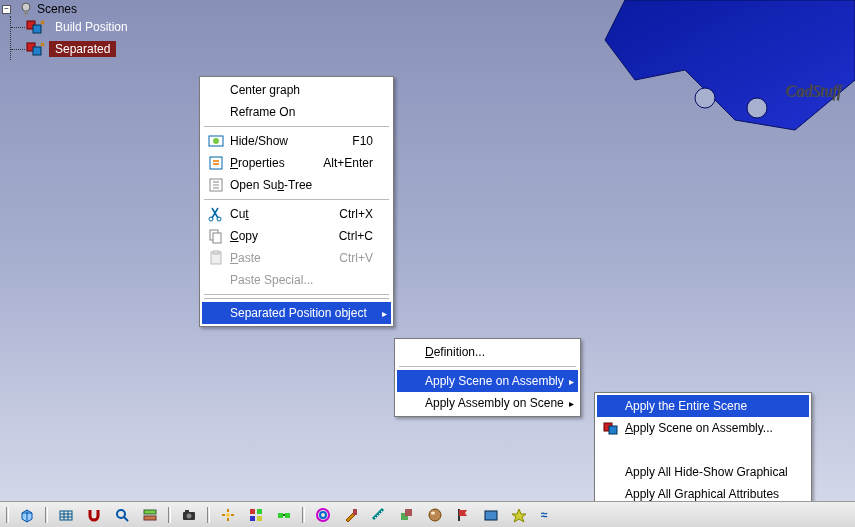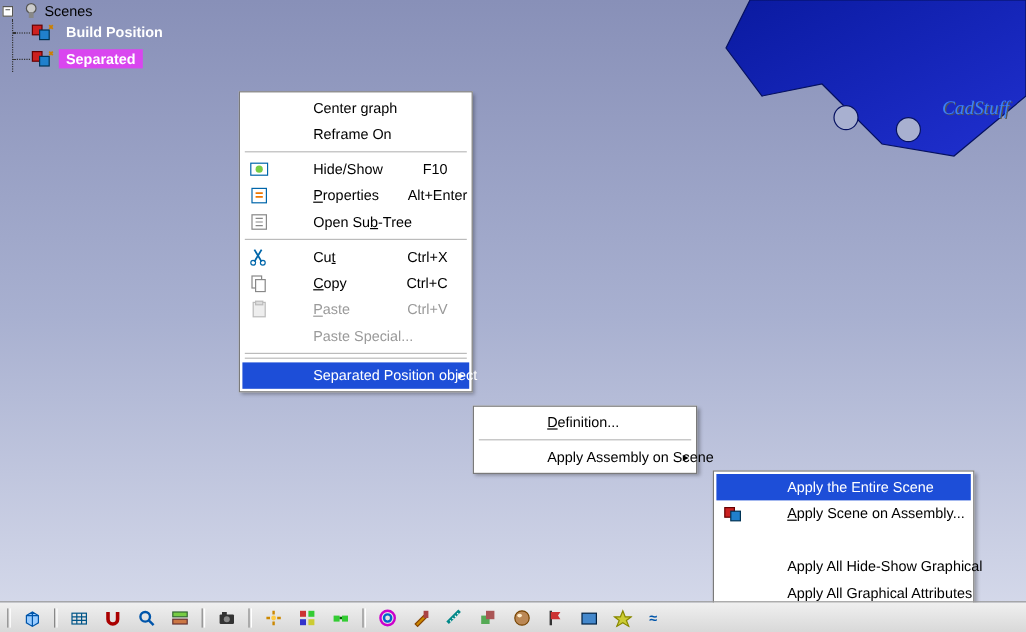--- a/index.html
+++ b/index.html
@@ -5,49 +5,49 @@
   * { box-sizing: border-box; font-family: Tahoma, Arial, sans-serif; font-size: 12px; }
   html, body { margin: 0; padding: 0; width: 855px; height: 527px; overflow: hidden; }
   body {
     background: linear-gradient(to bottom, #8890b8 0%, #a8b0d0 50%, #d8dceC 100%);
     position: relative;
   }
   
   .tree { position: absolute; top: 2px; left: 2px; }
   .tree-root { display: flex; align-items: center; gap: 4px; color: #000; }
   .tree-root .node-icon { width: 14px; height: 14px; }
-  .tree-children { margin-left: 8px; border-left: 1px dotted #333; padding-left: 0; font-weight: bold; }
+  .tree-children { margin-left: 8px; border-left: 1px dotted #333; padding-left: 0; }
   .tree-item { display: flex; align-items: center; height: 22px; position: relative; }
   .tree-item::before { content:''; position:absolute; left:0; top:11px; width:14px; border-top:1px dotted #333; }
   .tree-item .node-icon { margin-left: 14px; width: 20px; height: 16px; display:flex; align-items:center; justify-content:center; }
   .tree-item .label { margin-left: 4px; padding: 1px 6px; color: #fff; }
-  .tree-item.selected .label { background: #d946ef; }
+  .tree-item.selected .label { background: #7f1d1d; }
   .plus { width:9px; height:9px; border:1px solid #555; background:#fff; display:inline-flex; align-items:center; justify-content:center; font-size:8px; line-height:8px; margin-right:4px; }
   
   .menu { position: absolute; background: #fff; border: 1px solid #7a7a7a; box-shadow: 2px 2px 3px rgba(0,0,0,.3); padding: 2px; }
   .menu .row { display:flex; align-items:center; height:22px; padding: 0 18px 0 4px; position:relative; cursor:default; color:#000; }
   .menu .row.highlight { background:#1d4ed8; color:#fff; }
   .menu .row.disabled { color:#9a9a9a; }
   .menu .row .icon { width:20px; height:16px; display:flex; align-items:center; justify-content:center; margin-right:4px; flex-shrink:0; }
-  .menu .row .text { flex:1; white-space:nowrap;margin-left:31px; }
+  .menu .row .text { flex:1; white-space:nowrap; }
   .menu .row .text u { text-decoration: underline; }
   .menu .row .shortcut { margin-left: 24px; color:inherit; }
   .menu .row.submenu::after { content:'▸'; position:absolute; right:4px; font-size:10px; }
   .menu .sep { height:1px; background:#bbb; margin:3px 2px; }
   .menu .indent-text { padding-left: 24px; }
   #menu1 { top: 76px; left: 199px; width: 195px; }
   #menu2 { top: 338px; left: 394px; width: 187px; }
   #menu3 { top: 392px; left: 594px; width: 218px; }
   
   .toolbar { position:absolute; left:0; bottom:0; height:26px; width:100%; background:linear-gradient(#f0f0f0,#d8d8d8); border-top:1px solid #999; display:flex; align-items:center; padding:0 6px; gap:8px; }
   .toolbar .tgrip { width:3px; height:16px; border-left:1px solid #888; border-right:1px solid #fff; }
   .toolbar .tbtn { width:20px; height:20px; display:flex; align-items:center; justify-content:center; }
   
   .part { position:absolute; top:0; right:0; width:320px; height:180px; pointer-events:none; }
-  .watermark { position:absolute; top:82px; right:14px; color:#3b82f6; font-style:italic; font-family:'Times New Roman',serif; font-size:16px; text-shadow:1px 1px 0 #555;margin-left:48px; }
+  .watermark { position:absolute; top:82px; right:14px; color:#404040; font-style:italic; font-family:'Times New Roman',serif; font-size:16px; text-shadow:1px 1px 0 #555;margin-left:48px; }
   
   svg { display:block; }
 </style>
 </head>
 <body>
 
 <svg class="part" viewBox="0 0 320 180">
   <defs>
     <linearGradient id="blueg" x1="0" y1="0" x2="1" y2="1">
       <stop offset="0" stop-color="#0a1aa0"></stop>
@@ -176,20 +176,23 @@
       <span class="icon"></span>
       <span class="text">Separated Position object</span>
     </div>
 </div>
 
 <div class="menu" id="menu2">
   <div class="row">
       <span class="text indent-text"><u>D</u>efinition...</span>
     </div>
   <div class="sep"></div>
+  <div class="row highlight submenu">
+      <span class="text indent-text">Apply Scene on Assembly</span>
+    </div>
   <div class="row submenu">
       <span class="text indent-text">Apply Assembly on Scene</span>
     </div>
 </div>
 
 <div class="menu" id="menu3">
   <div class="row highlight">
       <span class="icon"></span>
       <span class="text">Apply the Entire Scene</span>
     </div>

